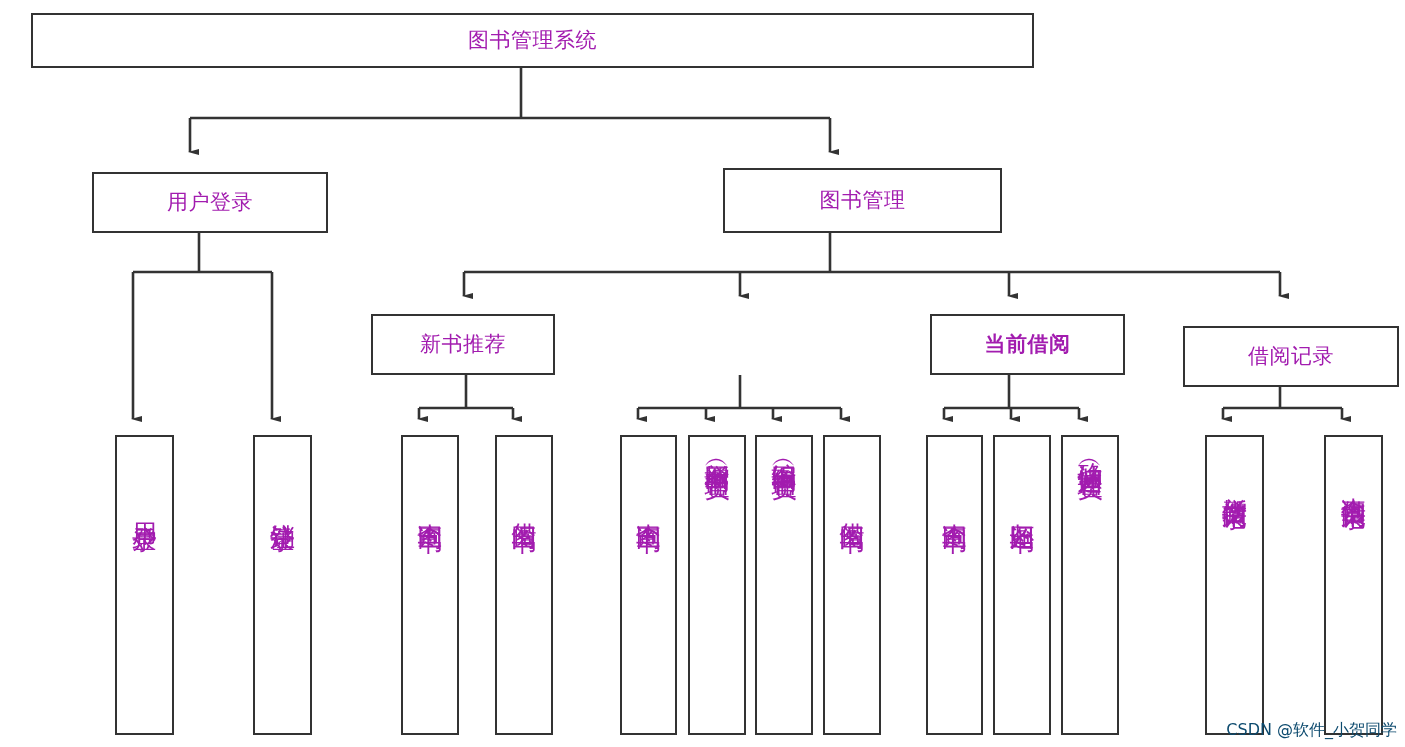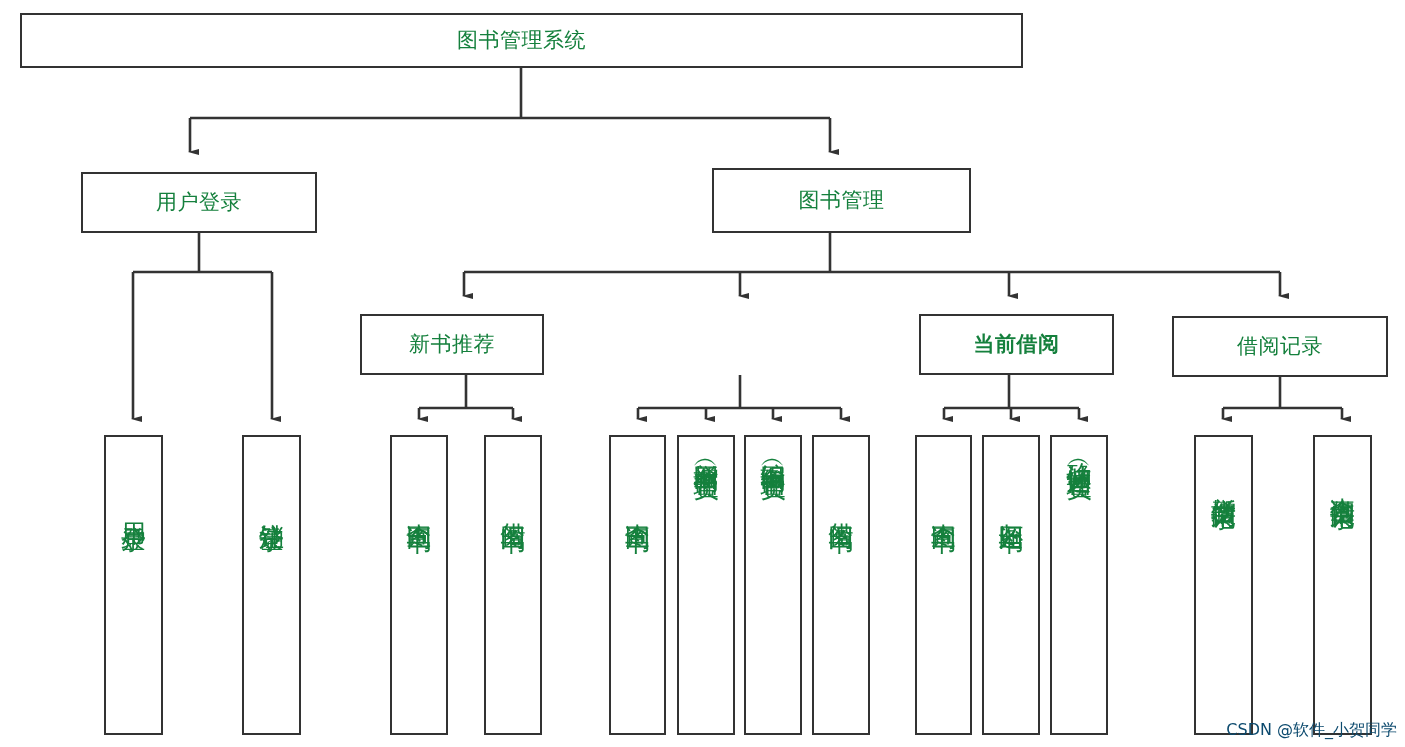--- a/index.html
+++ b/index.html
@@ -27,22 +27,23 @@
     pointer-events: none;
   }
   .node {
     position: absolute;
     box-sizing: border-box;
     border: 2px solid #333333;
     background: #ffffff;
     display: flex;
     align-items: center;
     justify-content: center;
-    color: #15803d;
+    color: #a21caf;
     z-index: 2;
+    margin-left: 11px;
   }
   .node .label {
     display: block;
     line-height: 1.18;
     letter-spacing: 0.5px;
   }
   .node.horiz .label {
     font-size: 21px;
     white-space: nowrap;
   }
@@ -132,31 +133,31 @@
     </g>
   </svg>
 
   <div class="node horiz" style="left:20px; top:13px; width:1003px; height:55px;">
     <span class="label">图书管理系统</span>
   </div>
 
   <div class="node horiz" style="left:81px; top:172px; width:236px; height:61px;">
     <span class="label">用户登录</span>
   </div>
-  <div class="node horiz" style="left:712px; top:168px; width:259px; height:65px;align-items:center;">
+  <div class="node horiz" style="left:712px; top:168px; width:279px; height:65px;align-items:center;">
     <span class="label">图书管理</span>
   </div>
 
   <div class="node horiz" style="left:360px; top:314px; width:184px; height:61px;justify-content:center;">
     <span class="label">新书推荐</span>
   </div>
   <div class="node horiz" style="left:919px; top:314px; width:195px; height:61px;font-weight:bold;">
     <span class="label">当前借阅</span>
   </div>
-  <div class="node horiz" style="left:1172px; top:316px; width:216px; height:61px;">
+  <div class="node horiz" style="left:1172px; top:326px; width:216px; height:61px;">
     <span class="label">借阅记录</span>
   </div>
 
   <div class="node vert mid" style="left:104px; top:435px; width:59px; height:300px;">
     <span class="label">用户登录</span>
   </div>
   <div class="node vert mid" style="left:242px; top:435px; width:59px; height:300px;">
     <span class="label">注销登录</span>
   </div>
 

